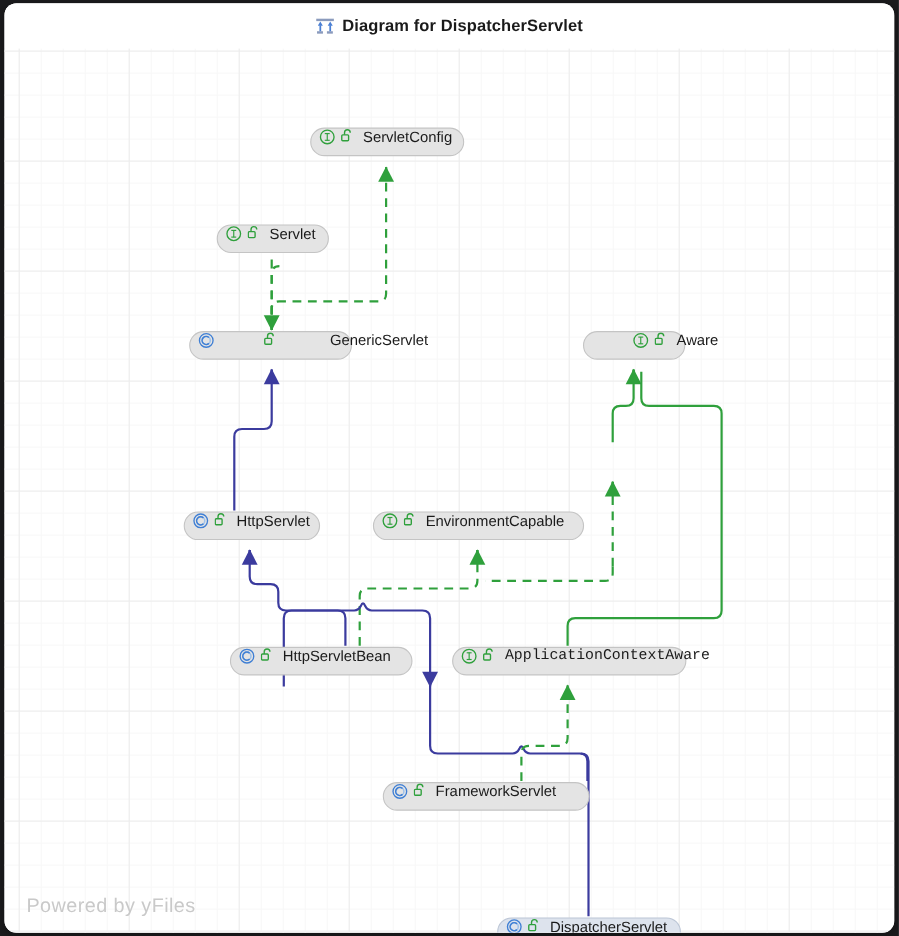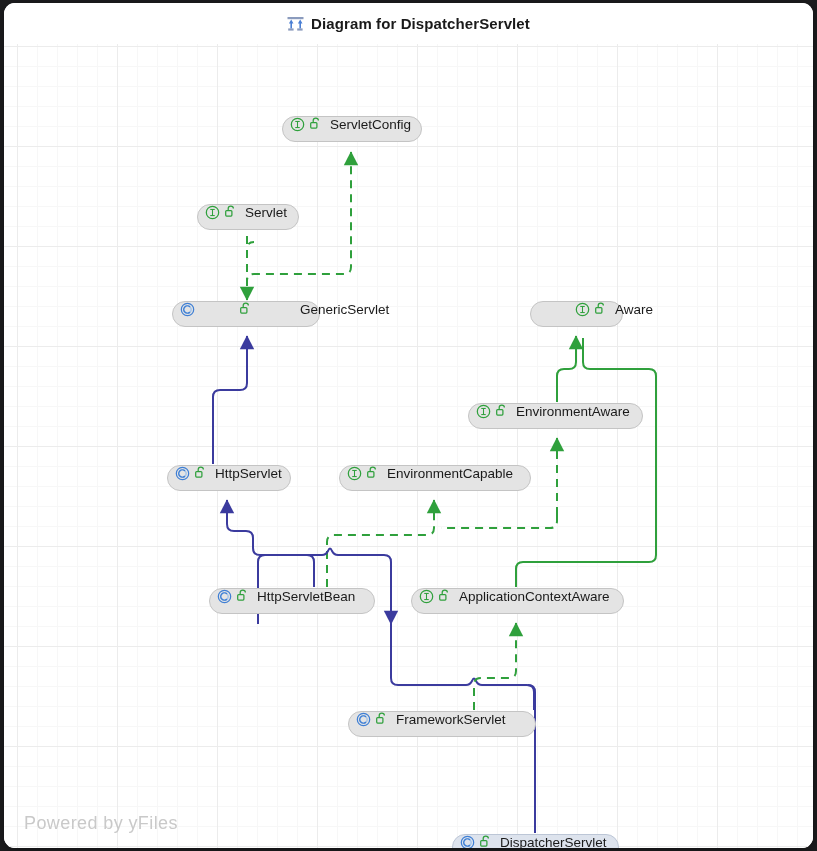--- a/index.html
+++ b/index.html
@@ -229,33 +229,20 @@
         <rect x="7.45" y="4.6" width="1.1" height="6.8" fill="#2fa03c"></rect>
         <rect x="5.6" y="10.7" width="4.8" height="1.1" fill="#2fa03c"></rect>
       </svg>
       <svg class="vis-icon" viewBox="0 0 11 13">
         <path d="M3.2 5.6 V3.6 a2.6 2.6 0 0 1 5.2 0" fill="none" stroke="#2fa03c" stroke-width="1.25"></path>
         <rect x="0.7" y="5.6" width="6.2" height="5.4" rx="0.9" fill="none" stroke="#2fa03c" stroke-width="1.25"></rect>
       </svg>
       <span class="node-label">Aware</span>
     </div>
 
-    <div class="node" style="left:464px; top:359px; width:175px;">
-      <svg class="type-icon" viewBox="0 0 16 16">
-        <circle cx="8" cy="8" r="6.6" fill="none" stroke="#2fa03c" stroke-width="1.3"></circle>
-        <rect x="5.6" y="4.2" width="4.8" height="1.1" fill="#2fa03c"></rect>
-        <rect x="7.45" y="4.6" width="1.1" height="6.8" fill="#2fa03c"></rect>
-        <rect x="5.6" y="10.7" width="4.8" height="1.1" fill="#2fa03c"></rect>
-      </svg>
-      <svg class="vis-icon" viewBox="0 0 11 13">
-        <path d="M3.2 5.6 V3.6 a2.6 2.6 0 0 1 5.2 0" fill="none" stroke="#2fa03c" stroke-width="1.25"></path>
-        <rect x="0.7" y="5.6" width="6.2" height="5.4" rx="0.9" fill="none" stroke="#2fa03c" stroke-width="1.25"></rect>
-      </svg>
-      <span class="node-label">EnvironmentAware</span>
-    </div>
 
     <div class="node" style="left:163px; top:421px; width:124px;">
       <svg class="type-icon" viewBox="0 0 16 16">
         <circle cx="8" cy="8" r="6.6" fill="none" stroke="#3f7fd4" stroke-width="1.3"></circle>
         <circle cx="8" cy="8" r="3.9" fill="none" stroke="#9fc2ea" stroke-width="1.5"></circle>
         <path d="M10.6 5.2 A3.9 3.9 0 1 0 10.6 10.8" fill="none" stroke="#3f7fd4" stroke-width="1.5"></path>
       </svg>
       <svg class="vis-icon" viewBox="0 0 11 13">
         <path d="M3.2 5.6 V3.6 a2.6 2.6 0 0 1 5.2 0" fill="none" stroke="#2fa03c" stroke-width="1.25"></path>
         <rect x="0.7" y="5.6" width="6.2" height="5.4" rx="0.9" fill="none" stroke="#2fa03c" stroke-width="1.25"></rect>
@@ -283,21 +270,21 @@
         <circle cx="8" cy="8" r="3.9" fill="none" stroke="#9fc2ea" stroke-width="1.5"></circle>
         <path d="M10.6 5.2 A3.9 3.9 0 1 0 10.6 10.8" fill="none" stroke="#3f7fd4" stroke-width="1.5"></path>
       </svg>
       <svg class="vis-icon" viewBox="0 0 11 13">
         <path d="M3.2 5.6 V3.6 a2.6 2.6 0 0 1 5.2 0" fill="none" stroke="#2fa03c" stroke-width="1.25"></path>
         <rect x="0.7" y="5.6" width="6.2" height="5.4" rx="0.9" fill="none" stroke="#2fa03c" stroke-width="1.25"></rect>
       </svg>
       <span class="node-label">HttpServletBean</span>
     </div>
 
-    <div class="node" style="left:407px; top:544px; width:213px;">
+    <div class="node" style="left:407px; top:544px; width:213px;font-family:Liberation Mono, monospace;">
       <svg class="type-icon" viewBox="0 0 16 16">
         <circle cx="8" cy="8" r="6.6" fill="none" stroke="#2fa03c" stroke-width="1.3"></circle>
         <rect x="5.6" y="4.2" width="4.8" height="1.1" fill="#2fa03c"></rect>
         <rect x="7.45" y="4.6" width="1.1" height="6.8" fill="#2fa03c"></rect>
         <rect x="5.6" y="10.7" width="4.8" height="1.1" fill="#2fa03c"></rect>
       </svg>
       <svg class="vis-icon" viewBox="0 0 11 13">
         <path d="M3.2 5.6 V3.6 a2.6 2.6 0 0 1 5.2 0" fill="none" stroke="#2fa03c" stroke-width="1.25"></path>
         <rect x="0.7" y="5.6" width="6.2" height="5.4" rx="0.9" fill="none" stroke="#2fa03c" stroke-width="1.25"></rect>
       </svg>

